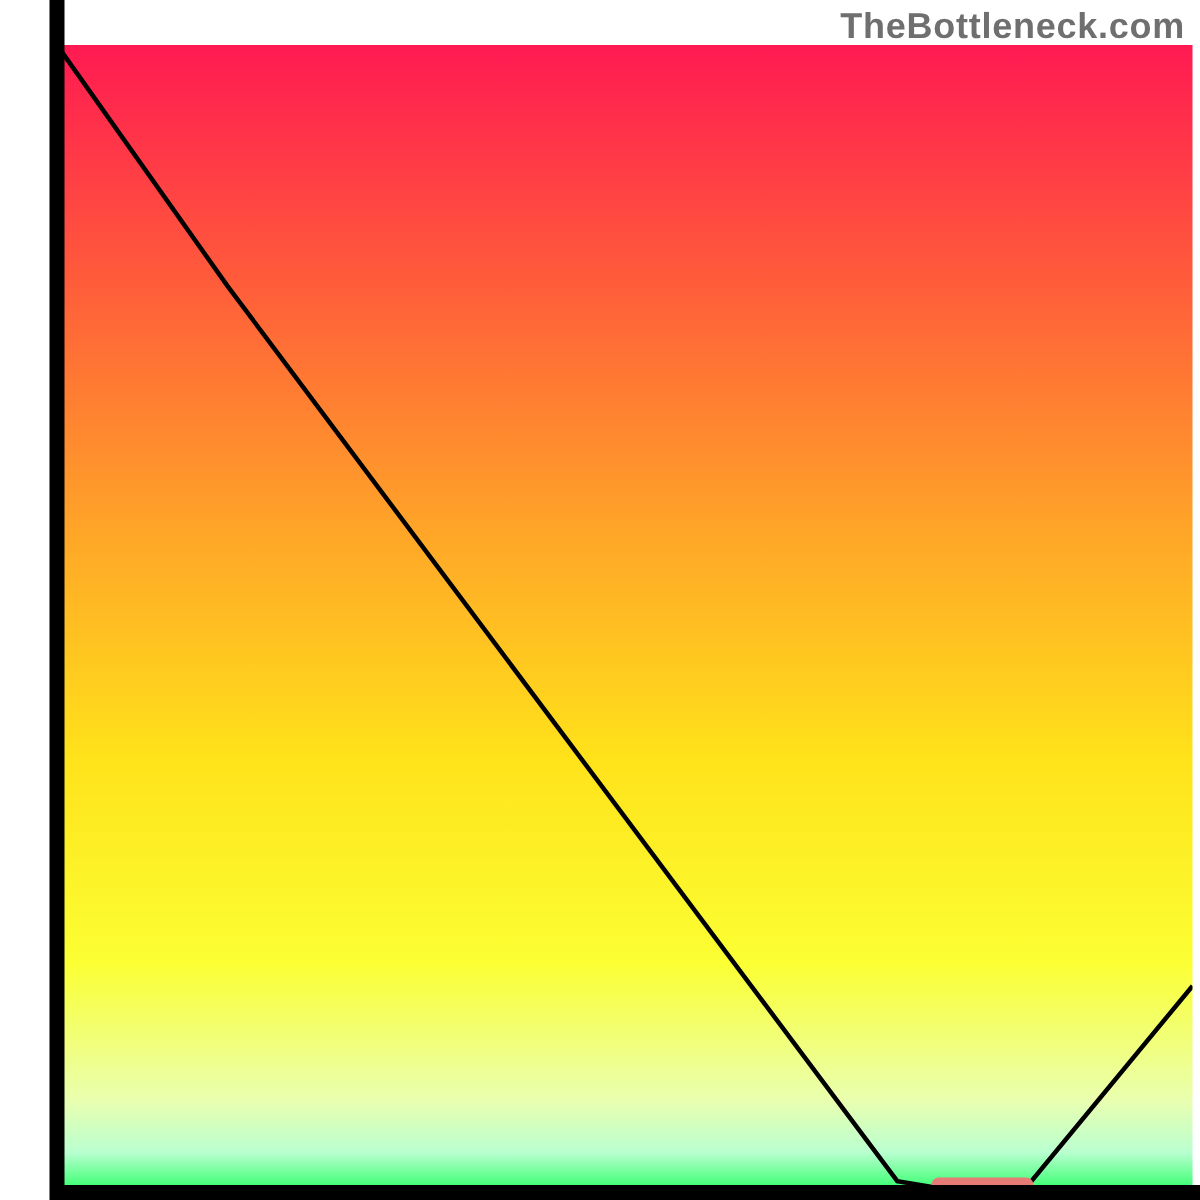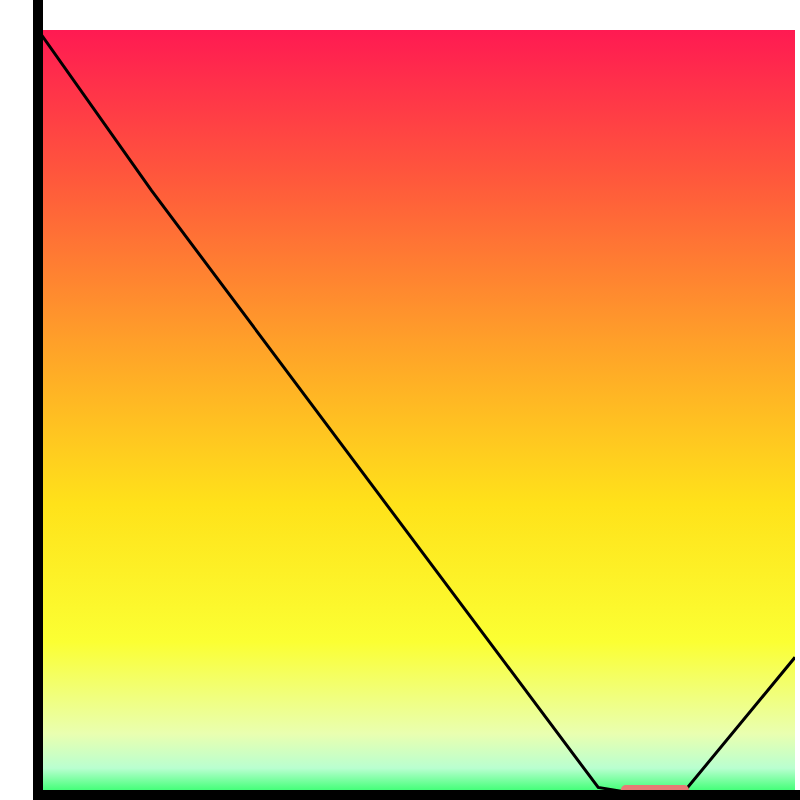--- a/index.html
+++ b/index.html
@@ -33,20 +33,21 @@
     top: 0;
     width: 800px;
     height: 800px;
   }
 </style>
 </head>
 <body>
 
 <div class="frame">
 
+  <div class="watermark">TheBottleneck.com</div>
 
   <svg class="plot" viewBox="0 0 800 800">
     <defs>
       <linearGradient id="heat" x1="0" y1="0" x2="0" y2="1">
           <stop offset="0.00%" stop-color="#ff1a52"></stop>
           <stop offset="20.00%" stop-color="#ff5a3b"></stop>
           <stop offset="42.00%" stop-color="#ffa428"></stop>
           <stop offset="62.00%" stop-color="#ffe21a"></stop>
           <stop offset="80.00%" stop-color="#fbff33"></stop>
           <stop offset="92.00%" stop-color="#e9ffb0"></stop>

